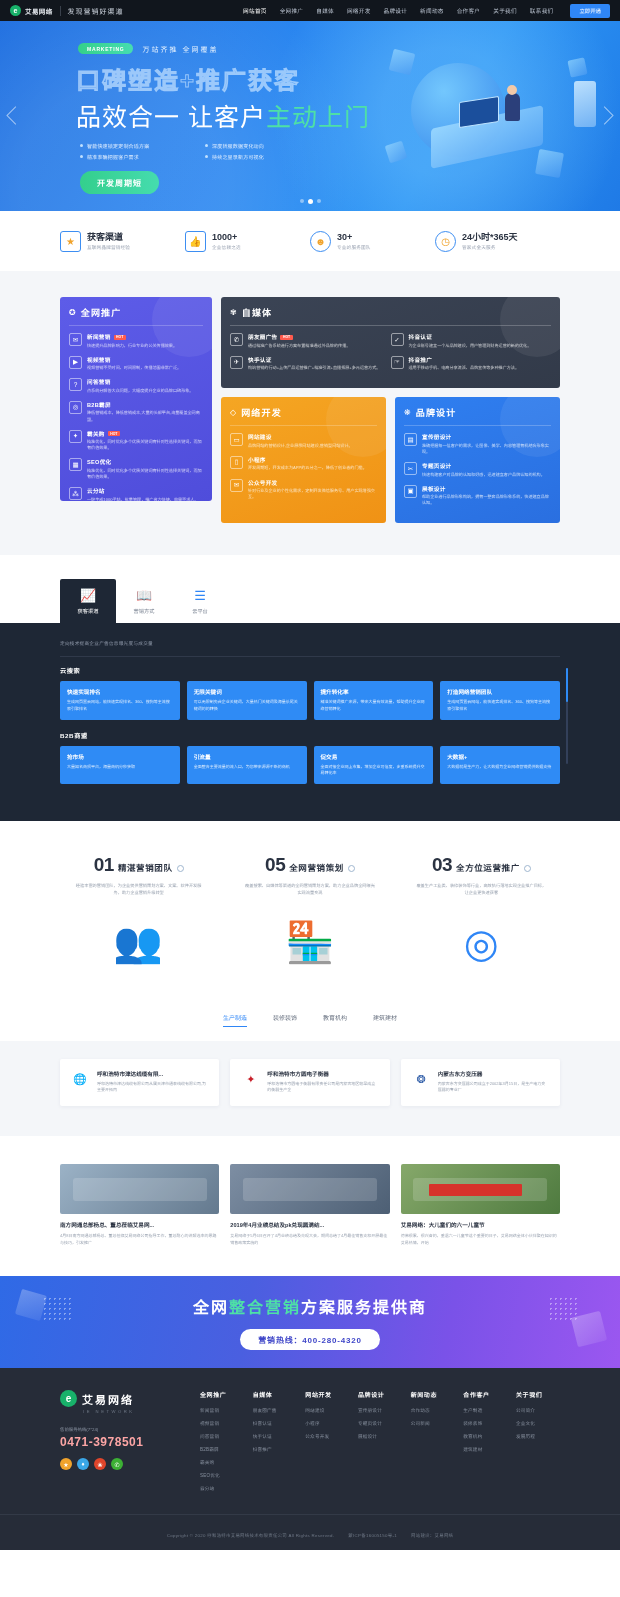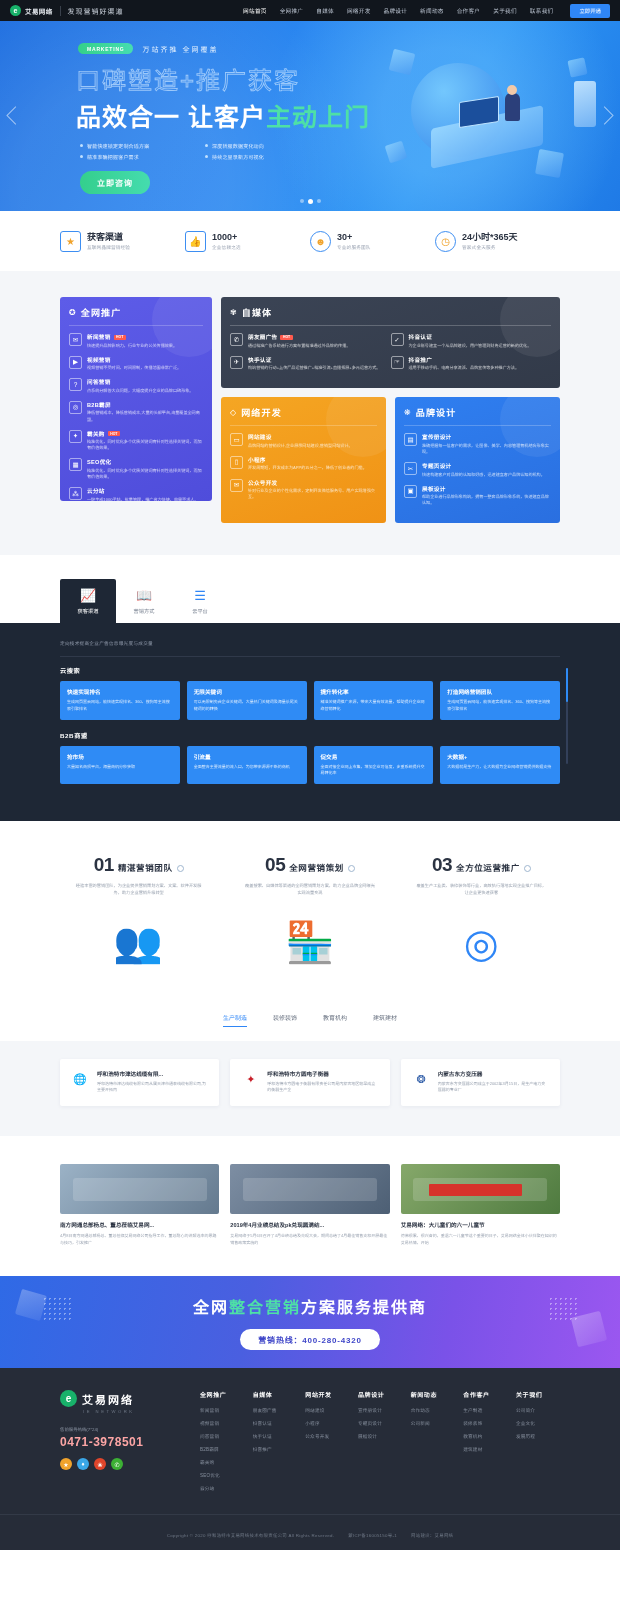--- a/index.html
+++ b/index.html
@@ -49,24 +49,24 @@
   }
   .hero-cont{position:relative;width:500px;margin:0 auto;padding-top:22px;}
   .tagrow{display:flex;align-items:center;gap:9px;margin-left:18px;}
   .pill{
     background:linear-gradient(90deg,#35d08a,#46ddb0);color:#fff;
     font-size:5px;font-weight:bold;letter-spacing:.8px;
     padding:2.5px 9px;border-radius:9px;
   }
   .tagline{color:#eaf4ff;font-size:7px;letter-spacing:2px;}
   .h1-ghost{
-    margin:7px 0 1px 16px;font-size:24px;font-weight:normal;letter-spacing:2px;
+    margin:7px 0 1px 16px;font-size:24px;font-weight:bold;letter-spacing:2px;
     color:transparent;-webkit-text-stroke:.9px rgba(190,222,255,.75);
   }
-  .h1-main{margin:0 0 0 16px;font-size:25px;font-weight:bold;letter-spacing:1px;color:#fff;}
+  .h1-main{margin:0 0 0 16px;font-size:25px;font-weight:normal;letter-spacing:1px;color:#fff;}
   .h1-main .gr{color:#4ee0a6;}
   .bullets{display:flex;flex-wrap:wrap;width:250px;margin:9px 0 0 20px;}
   .bl{width:50%;display:flex;align-items:center;gap:4px;margin-bottom:4px;}
   .dot{width:3px;height:3px;border-radius:50%;background:#bfe0ff;flex:none;}
   .bl span{color:#ddecff;font-size:5px;letter-spacing:.2px;}
   .cta{
     display:inline-block;margin:7px 0 0 20px;
     background:linear-gradient(90deg,#34cf8d,#45dcae);
     color:#fff;font-size:8px;font-weight:bold;letter-spacing:1px;
     padding:6px 17px;border-radius:13px;
@@ -312,21 +312,21 @@
           </div>
           <div class="bl">
             <i class="dot"></i>
             <span>精准准确把握客户需求</span>
           </div>
           <div class="bl">
             <i class="dot"></i>
             <span>持续之里录新方可视化</span>
           </div>
         </div>
-      <div class="cta">立即咨询</div>
+      <div class="cta">开发周期短</div>
     </div>
     <div class="arrow ar-l"></div>
     <div class="arrow ar-r"></div>
     <div class="hdots" id="hero-dots">
         <i></i>
         <i class="on"></i>
         <i></i>
       </div>
   </div>
 

